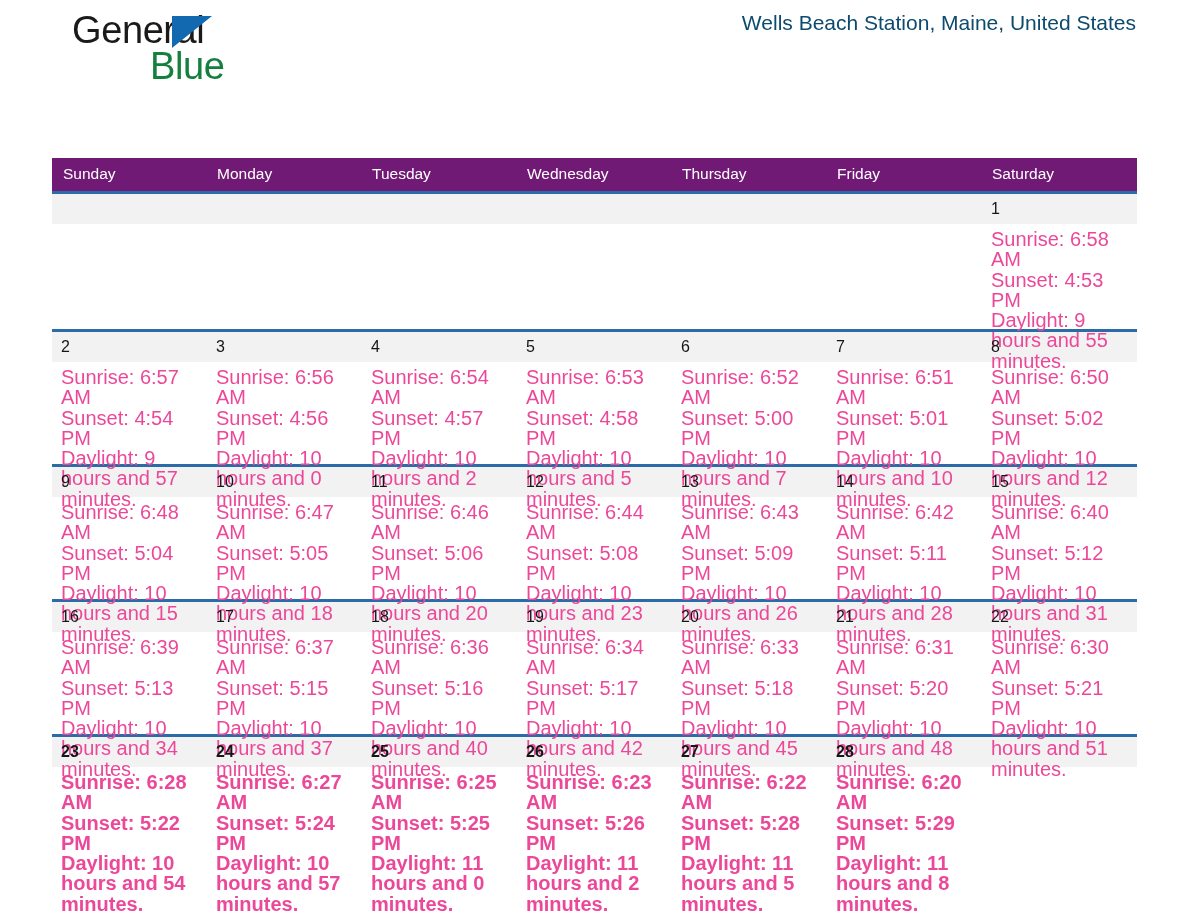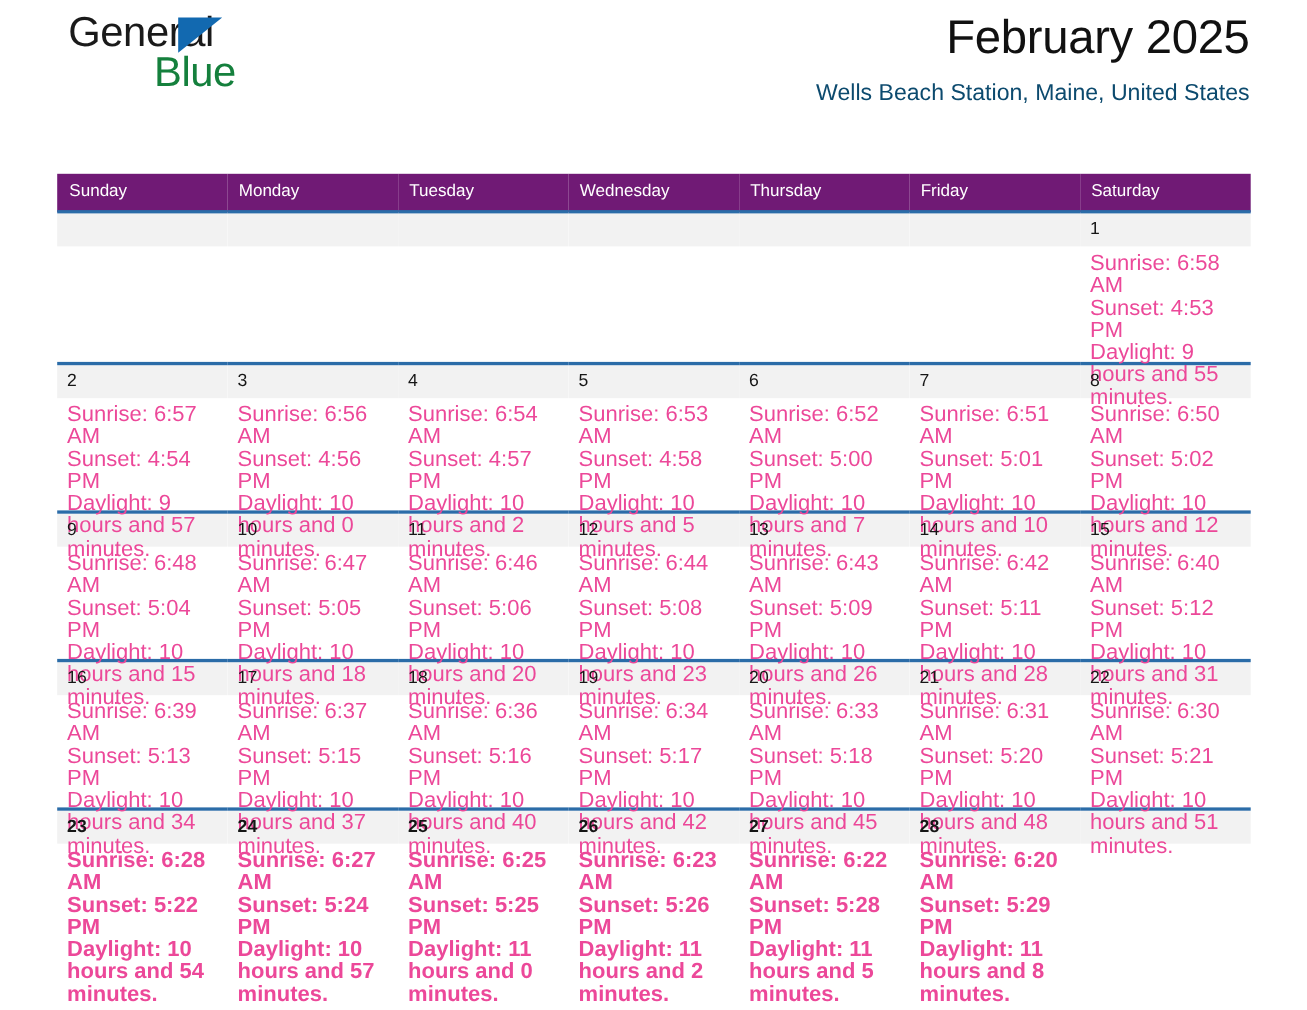--- a/index.html
+++ b/index.html
@@ -23,21 +23,21 @@
     padding: 0 52px;
   }
 
   
   .header {
     position: relative;
     height: 110px;
   }
   .brand {
     position: absolute;
-    left: 10px;
+    left: 20px;
     top: 8px;
     width: 320px;
     height: 92px;
   }
   .brand-general {
     position: absolute;
     left: 0;
     top: 0;
     font-size: 38px;
     letter-spacing: -0.4px;
@@ -161,21 +161,20 @@
 
   <div class="header">
 
     <div class="brand">
       <span class="brand-general">General</span>
       <span class="brand-triangle"></span>
       <span class="brand-blue">Blue</span>
     </div>
 
     <div class="title-block">
-      <h1 class="month-title">February 2025</h1>
       <h2 class="location-title">Wells Beach Station, Maine, United States</h2>
     </div>
 
   </div>
 
   <table class="calendar">
     <thead>
       <tr class="cal-head">
         <th>Sunday</th>
         <th>Monday</th>

